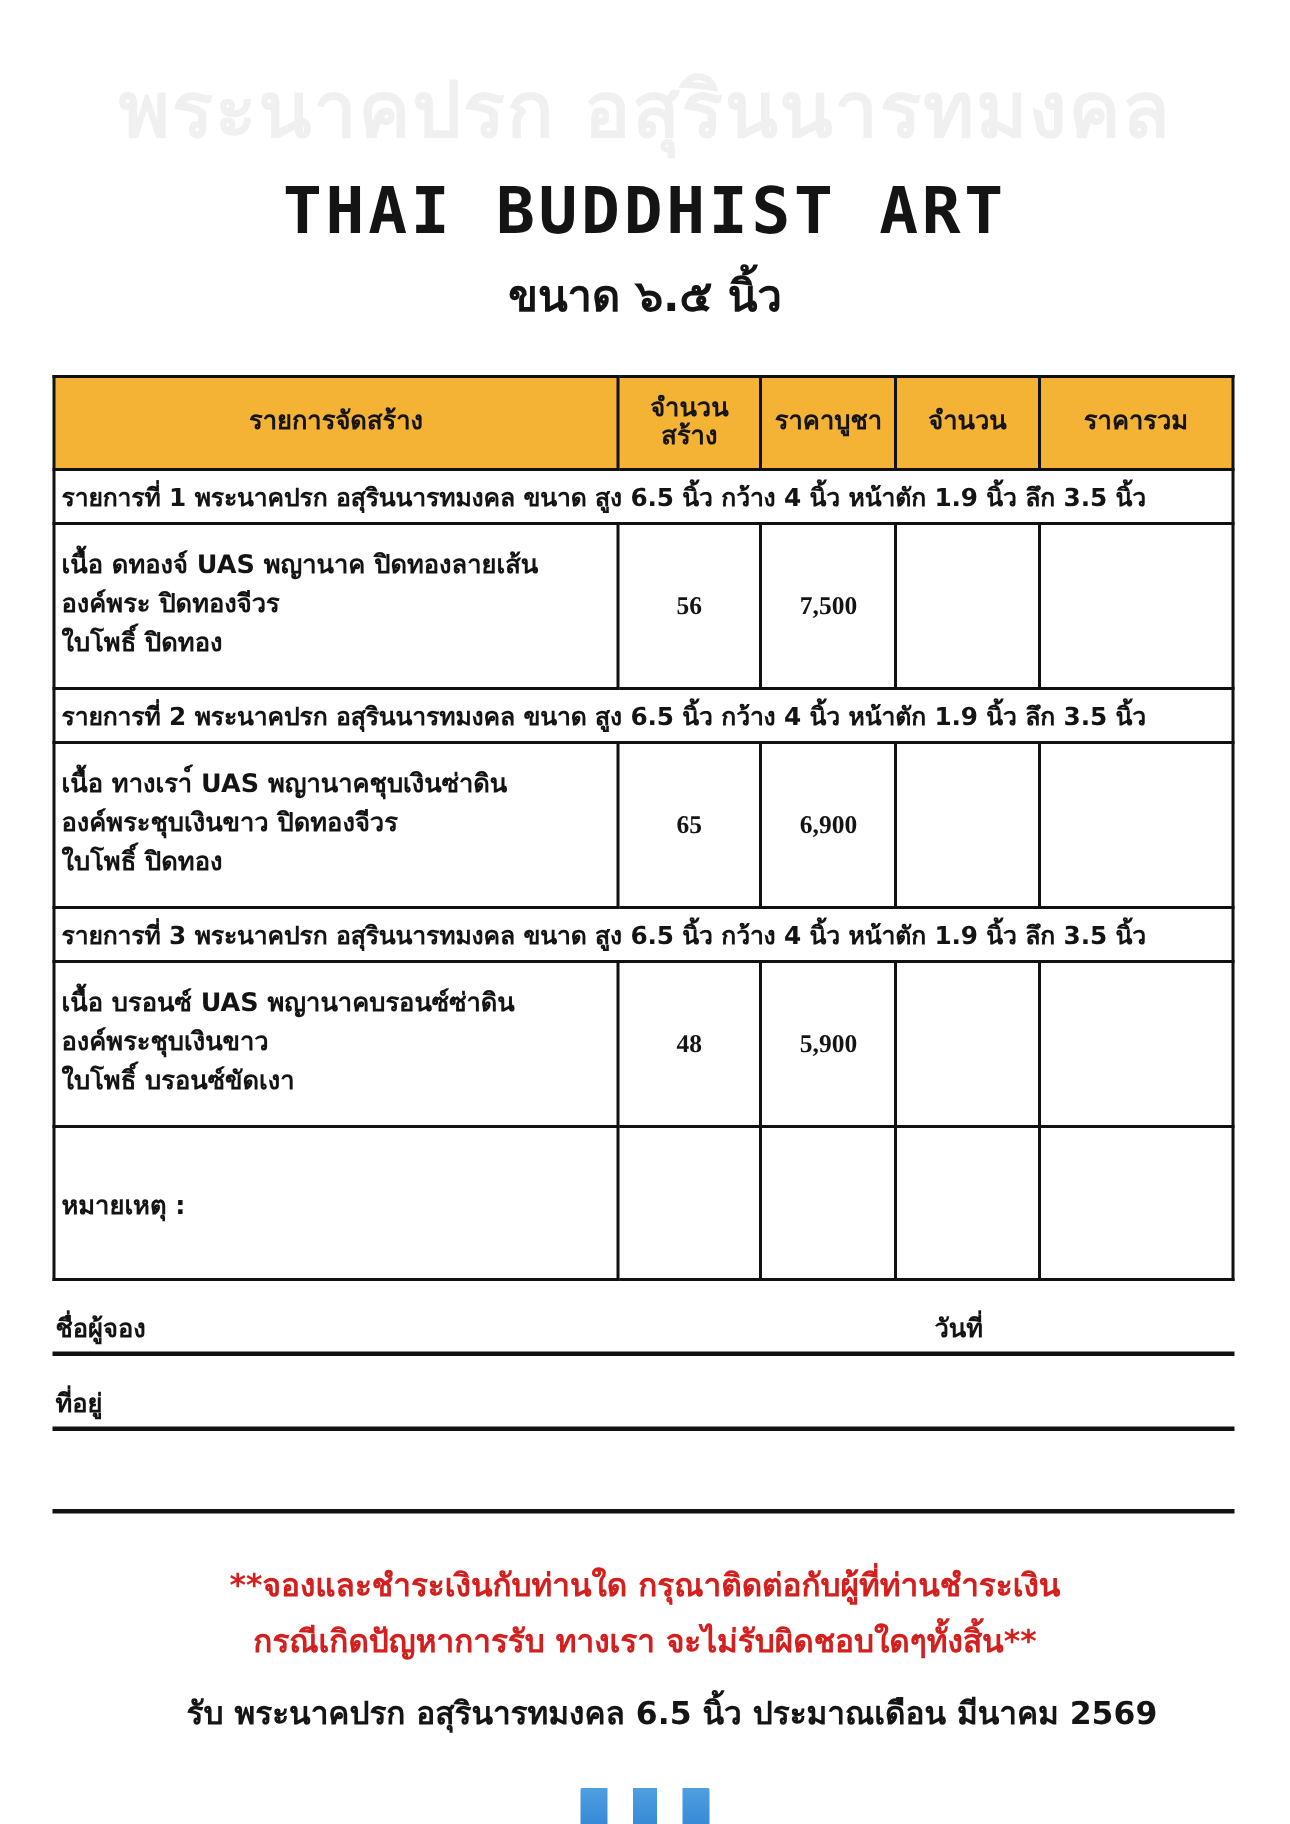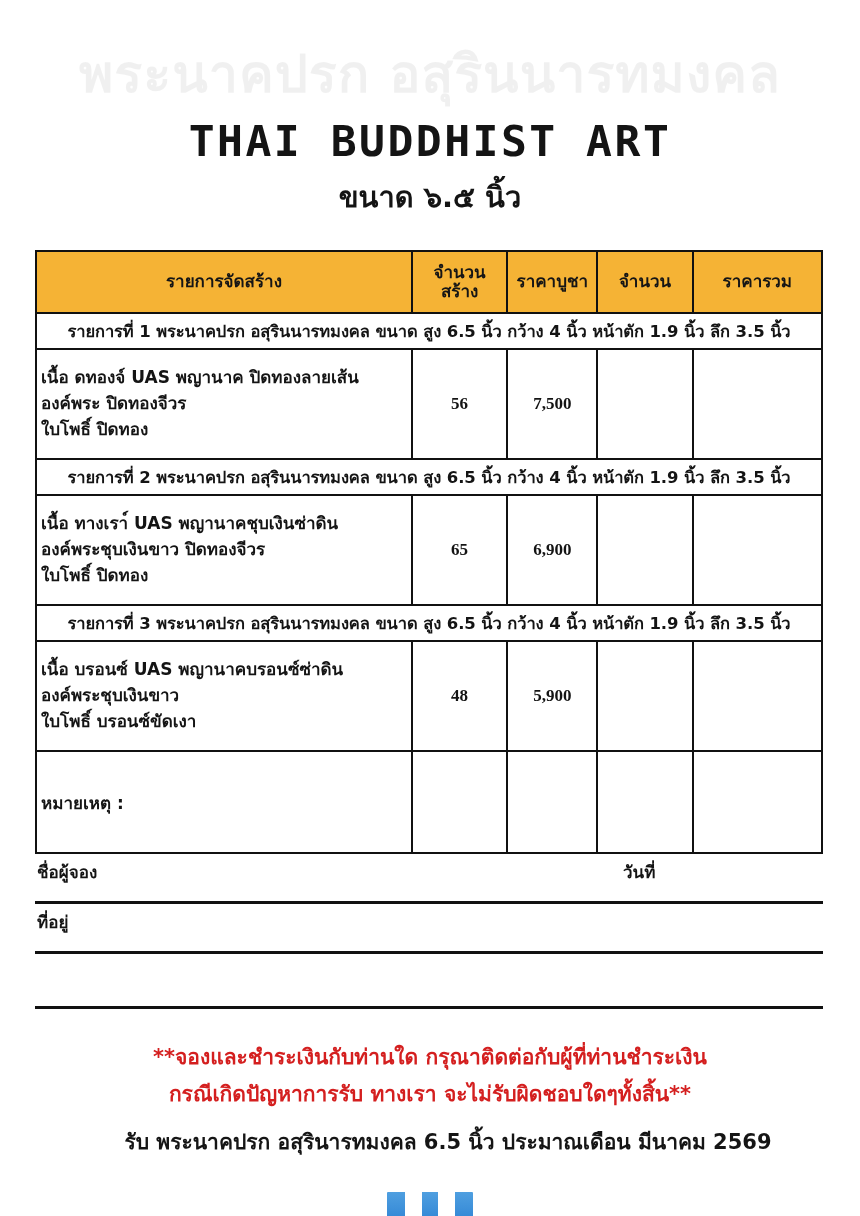--- a/index.html
+++ b/index.html
@@ -100,21 +100,20 @@
   .col-qty   { width: 95px; }
   .col-total { width: 129px; }
 
   td.section-row {
     font-size: 16.5px;
     font-weight: 600;
     color: #141414;
     padding: 7px 0 7px 7px;
     white-space: nowrap;
     letter-spacing: -0.1px;
-    text-align: center;
   }
   td.desc-cell {
     font-size: 17px;
     font-weight: 600;
     color: #141414;
     padding: 10px 0 12px 8px;
     line-height: 1.52;
     height: 100px;
     vertical-align: middle;
   }
@@ -142,21 +141,21 @@
     margin: 0 35px;
     width: 788px;
     position: relative;
   }
   .sign-row {
     position: relative;
     height: 47px;
   }
   .sign-label {
     position: absolute;
-    bottom: 16px;
+    bottom: 3px;
     font-size: 17px;
     font-weight: 600;
     color: #141414;
   }
   .sign-label.left  { left: 2px; }
   .sign-label.right { left: 588px; }
   .rule {
     width: 788px;
     height: 0;
     border-bottom: 3px solid #111111;

